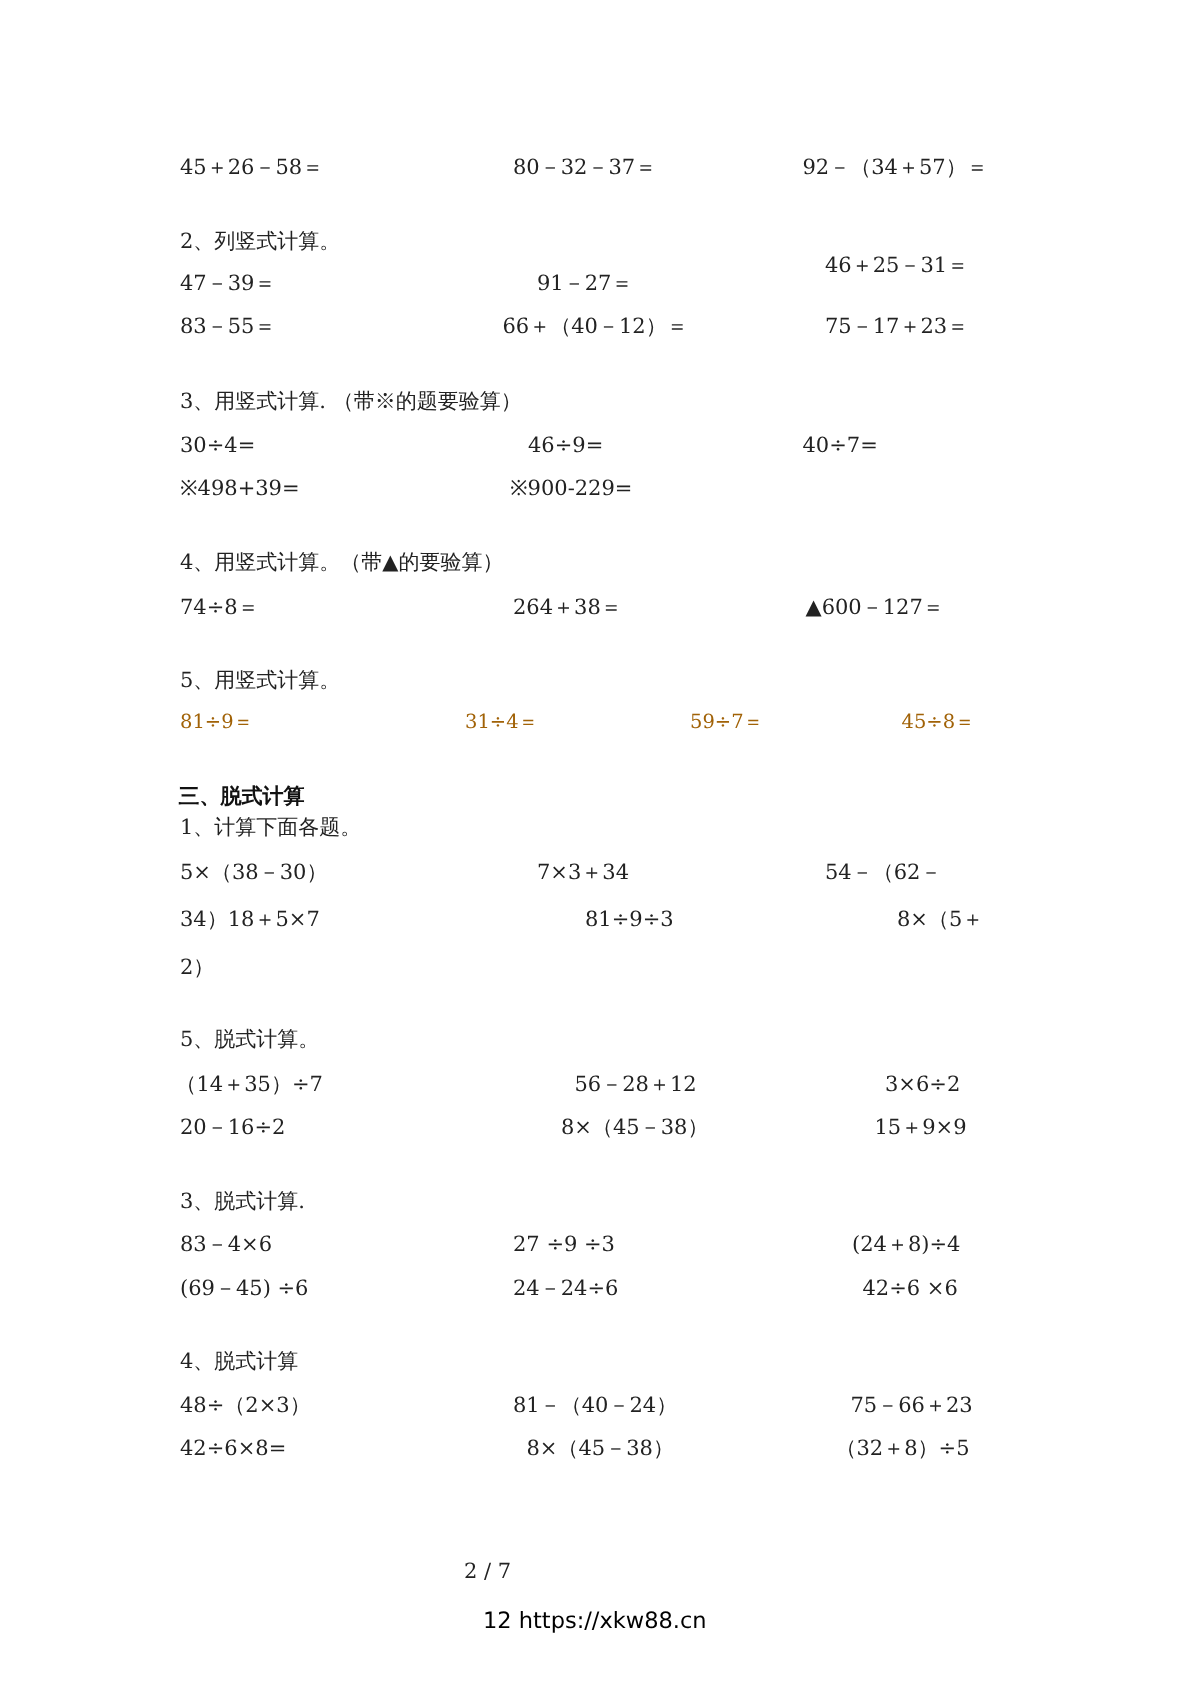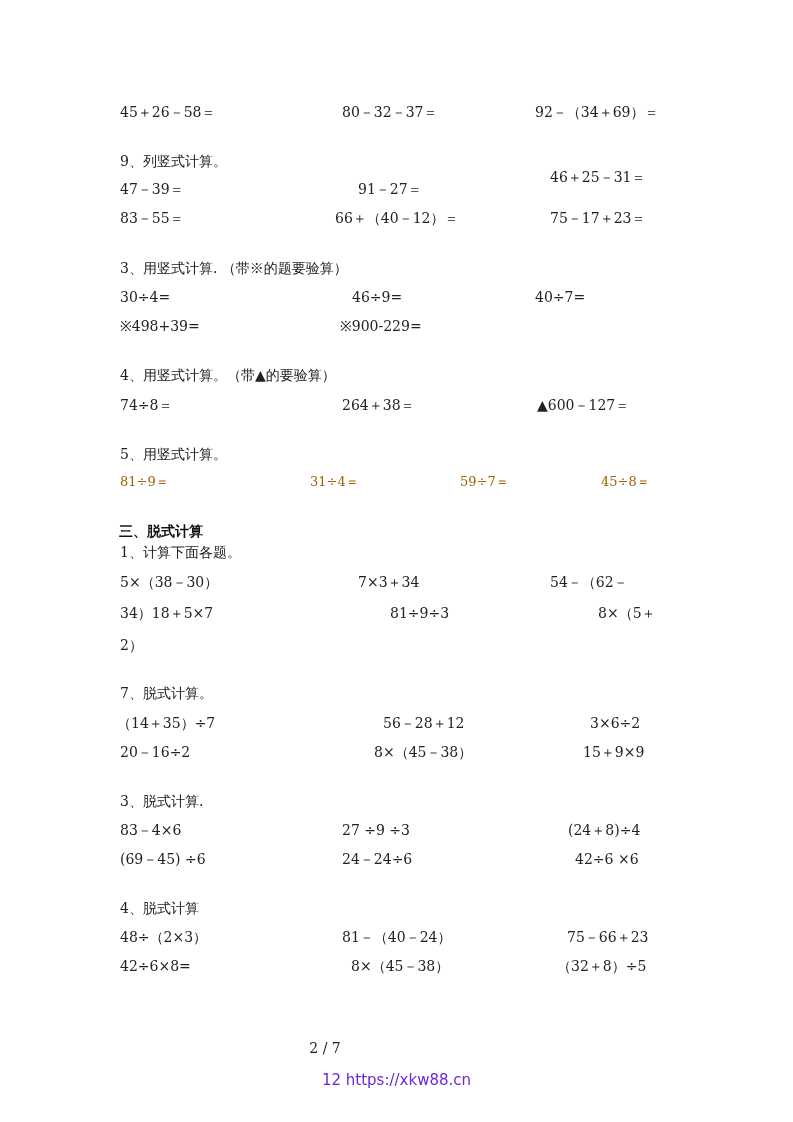--- a/index.html
+++ b/index.html
@@ -2,32 +2,32 @@
 <html><head>
   <meta charset="utf-8">
   <style>
     html, body { margin: 0; padding: 0; background: #ffffff; }
     body { width: 793px; height: 1122px; position: relative; overflow: hidden;
            font-family: "DejaVu Serif", "Liberation Serif", serif; color: #222; }
     .t { position: absolute; white-space: nowrap; font-size: 14px; line-height: 18px; }
     .sm { font-size: 13px; color: #a16207; }
     .h { font-size: 14px; font-weight: bold; font-family: "DejaVu Sans", "Liberation Sans", sans-serif; color: #111; }
     .pg { font-size: 14px; }
-    .wm { font-family: "DejaVu Sans", "Liberation Sans", sans-serif; font-size: 15px; color: #6d28d9; }
+    .wm { font-family: "DejaVu Sans", "Liberation Sans", sans-serif; font-size: 15px; color: #000000; }
   </style>
 </head>
 <body>
 
 <div>
   <span class="t" style="left:120px;top:103px">45＋26－58＝</span>
   <span class="t" style="left:342px;top:103px">80－32－37＝</span>
-  <span class="t" style="left:535px;top:103px">92－（34＋69）＝</span>
+  <span class="t" style="left:535px;top:103px">92－（34＋57）＝</span>
 </div>
 
-<span class="t" style="left:120px;top:152px">9、列竖式计算。</span>
+<span class="t" style="left:120px;top:152px">2、列竖式计算。</span>
 <span class="t" style="left:120px;top:180px">47－39＝</span>
 <span class="t" style="left:358px;top:180px">91－27＝</span>
 <span class="t" style="left:550px;top:168px">46＋25－31＝</span>
 <span class="t" style="left:120px;top:209px">83－55＝</span>
 <span class="t" style="left:335px;top:209px">66＋（40－12）＝</span>
 <span class="t" style="left:550px;top:209px">75－17＋23＝</span>
 
 <span class="t" style="left:120px;top:259px">3、用竖式计算. （带※的题要验算）</span>
 <span class="t" style="left:120px;top:288px">30÷4=</span>
 <span class="t" style="left:352px;top:288px">46÷9=</span>
@@ -49,21 +49,21 @@
 <span class="t h" style="left:119px;top:522px">三、脱式计算</span>
 <span class="t" style="left:120px;top:543px">1、计算下面各题。</span>
 <span class="t" style="left:120px;top:573px">5×（38－30）</span>
 <span class="t" style="left:358px;top:573px">7×3＋34</span>
 <span class="t" style="left:550px;top:573px">54－（62－</span>
 <span class="t" style="left:120px;top:604px">34）18＋5×7</span>
 <span class="t" style="left:390px;top:604px">81÷9÷3</span>
 <span class="t" style="left:598px;top:604px">8×（5＋</span>
 <span class="t" style="left:120px;top:636px">2）</span>
 
-<span class="t" style="left:120px;top:684px">7、脱式计算。</span>
+<span class="t" style="left:120px;top:684px">5、脱式计算。</span>
 <span class="t" style="left:117px;top:714px">（14＋35）÷7</span>
 <span class="t" style="left:383px;top:714px">56－28＋12</span>
 <span class="t" style="left:590px;top:714px">3×6÷2</span>
 <span class="t" style="left:120px;top:743px">20－16÷2</span>
 <span class="t" style="left:374px;top:743px">8×（45－38）</span>
 <span class="t" style="left:583px;top:743px">15＋9×9</span>
 
 <span class="t" style="left:120px;top:792px">3、脱式计算.</span>
 <span class="t" style="left:120px;top:821px">83－4×6</span>
 <span class="t" style="left:342px;top:821px">27 ÷9 ÷3</span>

